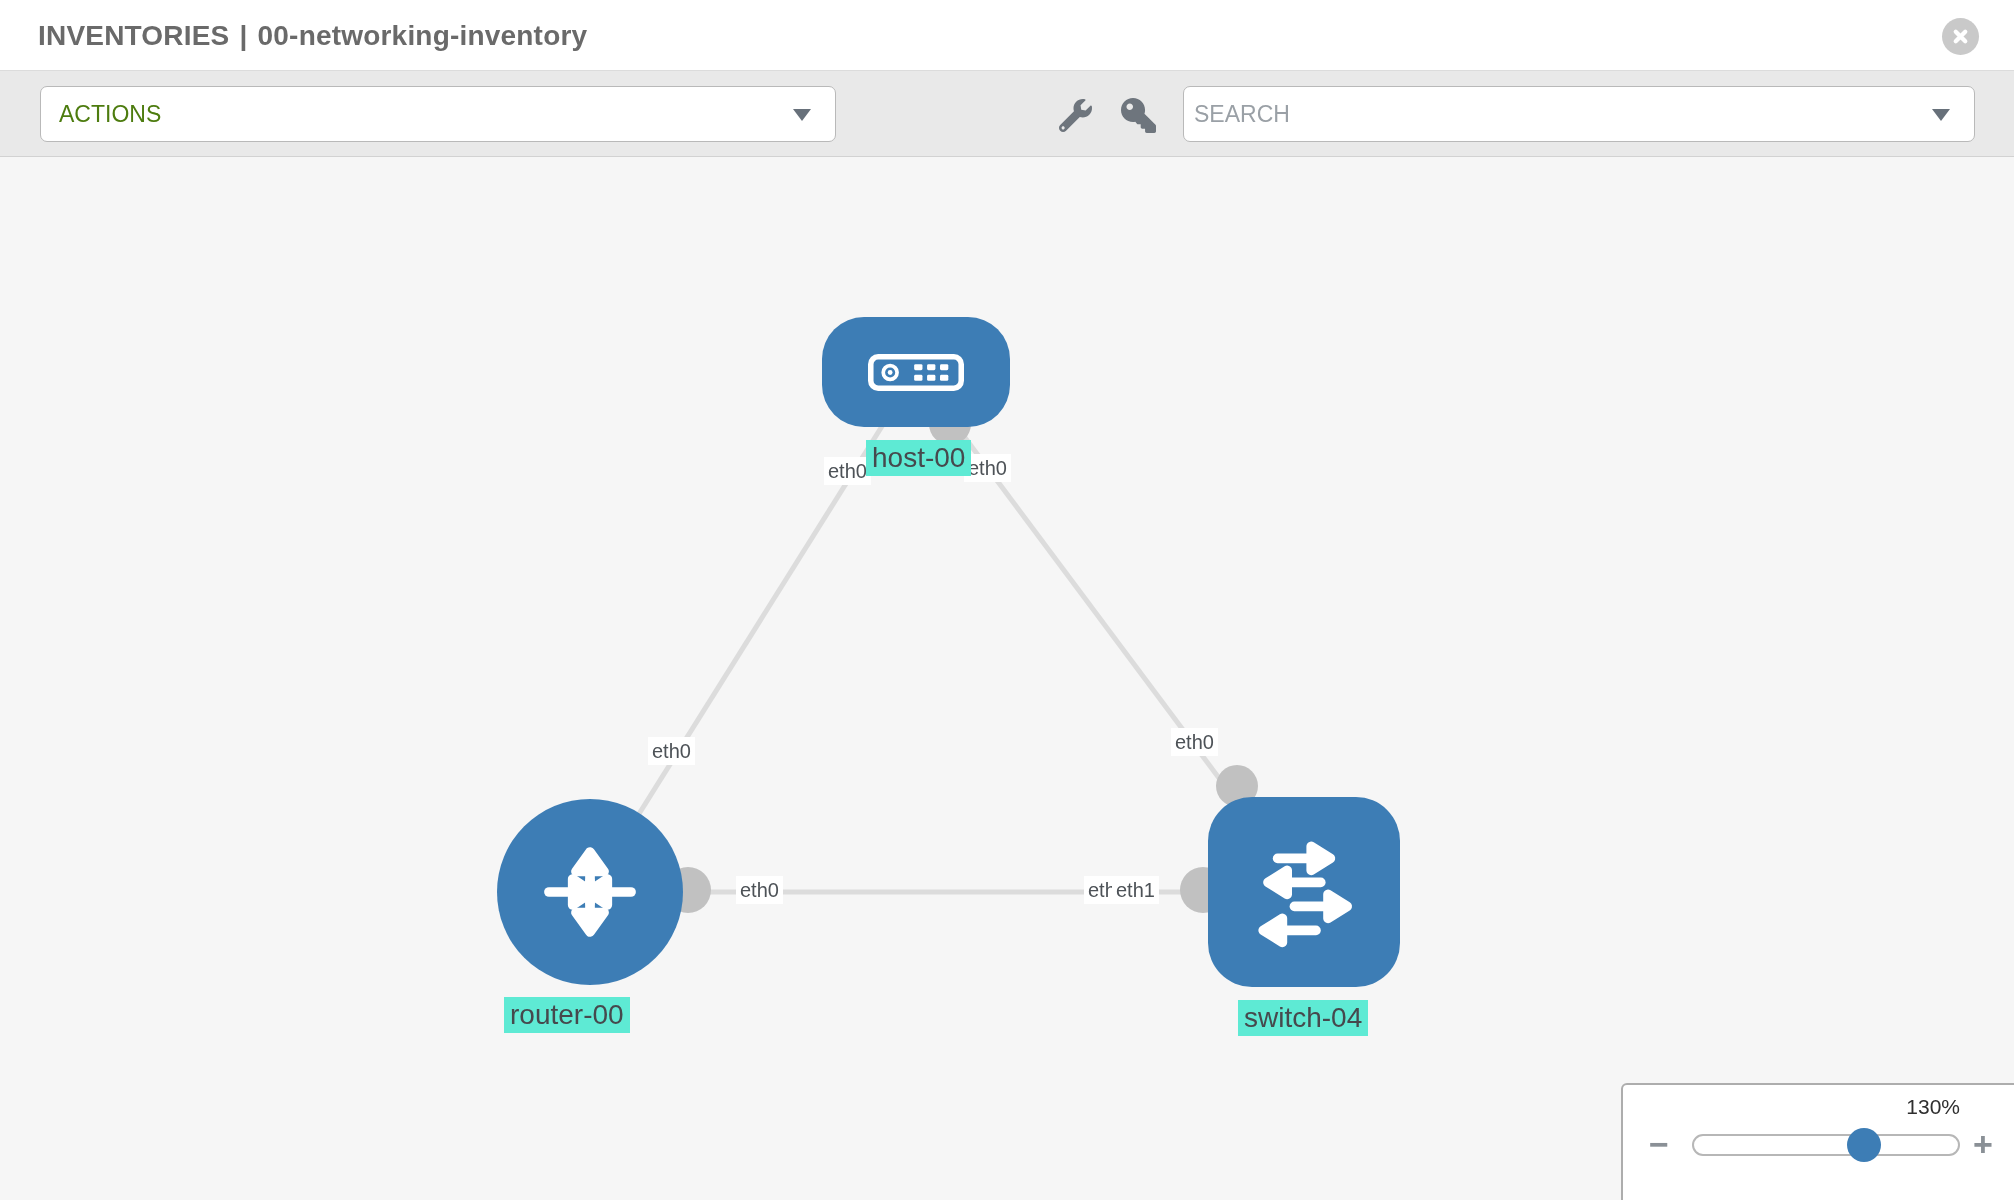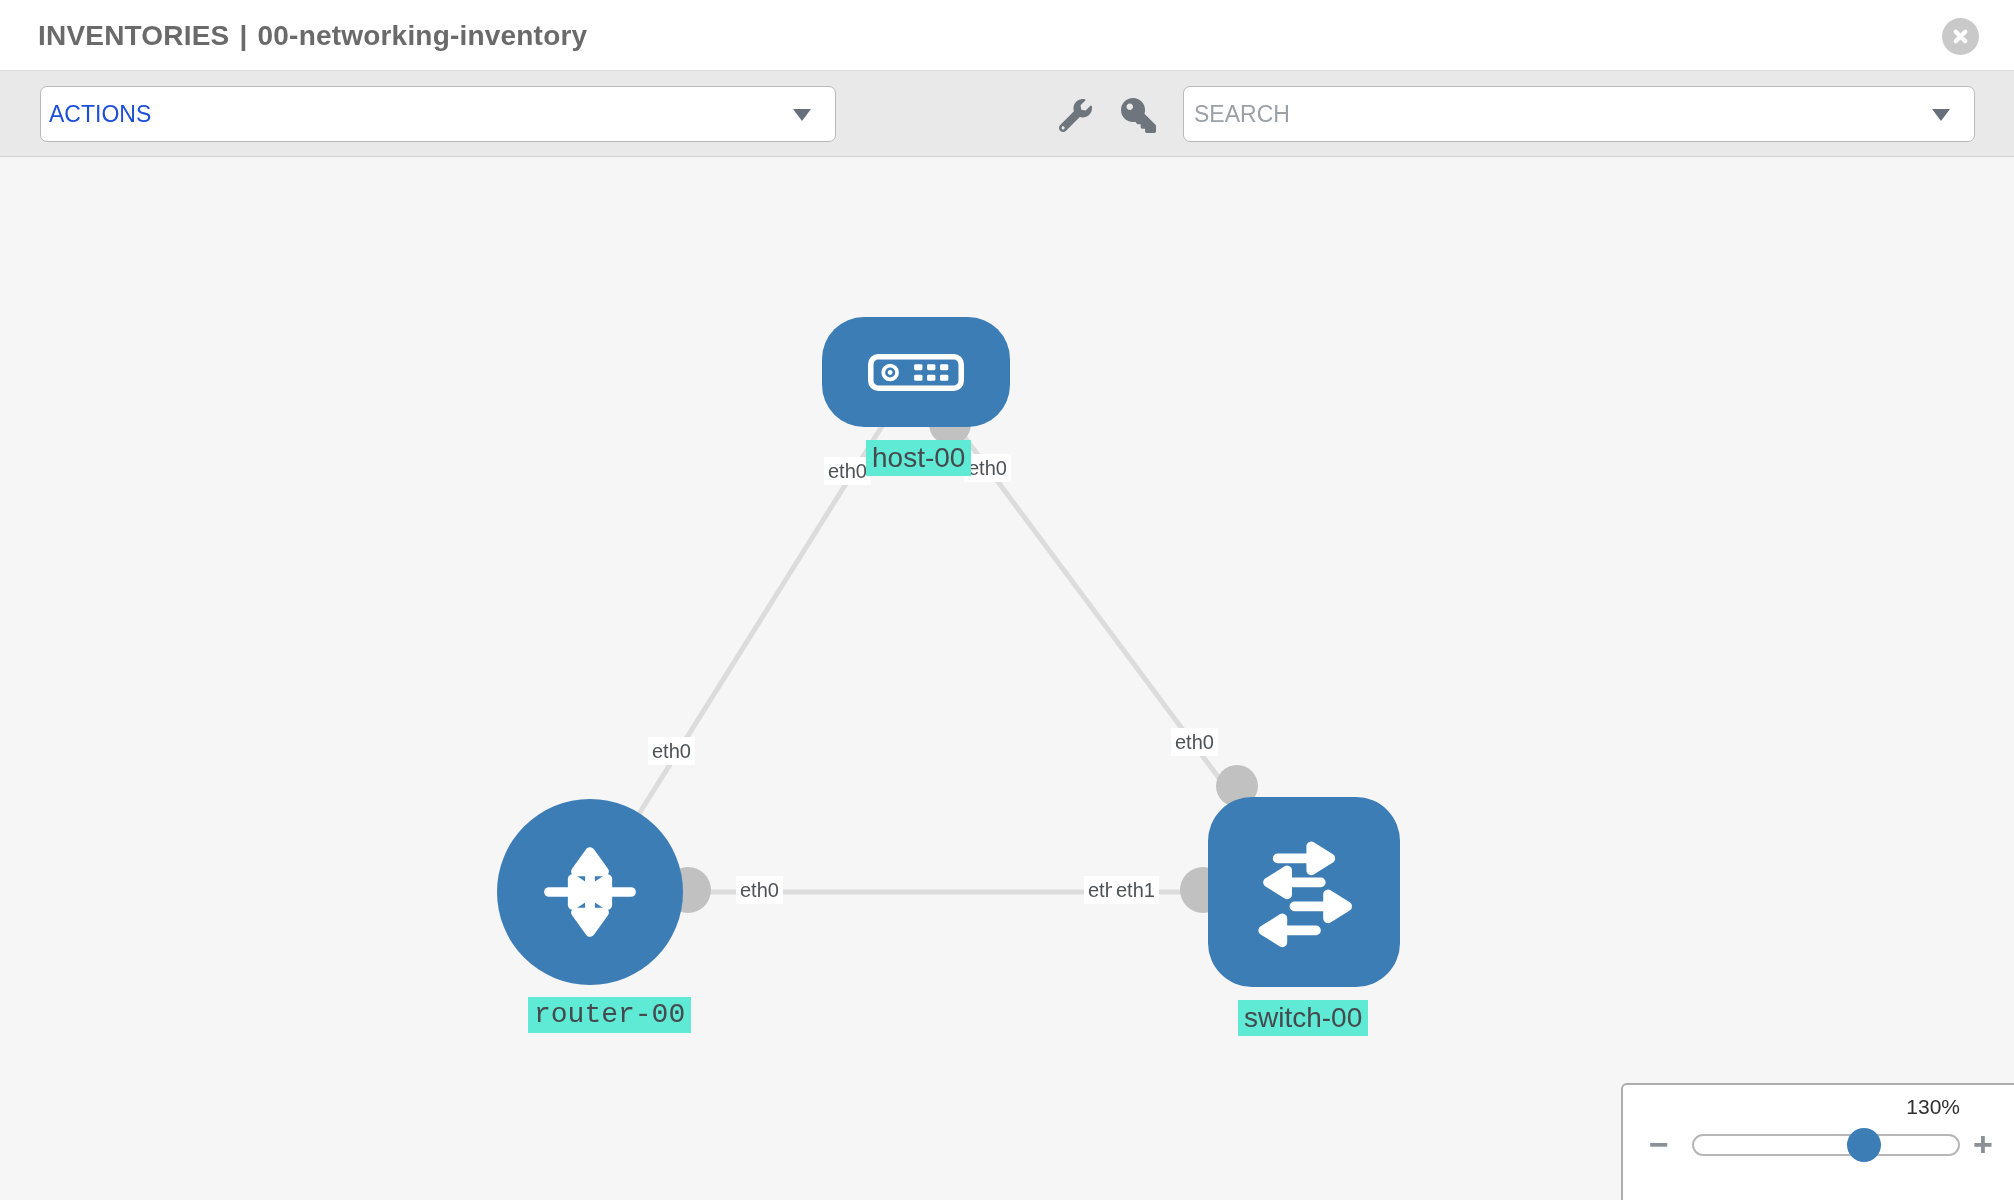--- a/index.html
+++ b/index.html
@@ -15,22 +15,22 @@
   #close-btn { position: absolute; left: 1942px; top: 18px; width: 37px; height: 37px;
     border-radius: 50%; background: #c9c9c9; display: flex; align-items: center; justify-content: center;
     cursor: pointer; }
 
   
   #toolbar { position: absolute; left: 0; top: 70px; width: 2014px; height: 87px;
     background: #e9e9e9; border-top: 1px solid #dcdcdc; border-bottom: 1px solid #d2d2d2; }
   .combo { position: absolute; top: 15px; height: 56px; background: #fff;
     border: 1px solid #b9b9b9; border-radius: 7px; }
   #actions-combo { left: 40px; width: 796px; cursor: pointer; }
-  #actions-combo .combo-text { display: block; padding-left: 8px; line-height: 54px;
-    font-size: 23px; color: #1d4ed8; }
+  #actions-combo .combo-text { display: block; padding-left: 18px; line-height: 54px;
+    font-size: 23px; color: #4d7c0f; }
   .caret { position: absolute; right: 24px; top: 22px; width: 0; height: 0;
     border-left: 9px solid transparent; border-right: 9px solid transparent;
     border-top: 12px solid #67707a; }
   #search-combo { left: 1183px; width: 792px; }
   #search-input { width: 100%; height: 100%; border: none; outline: none; background: transparent;
     padding-left: 10px; font-size: 23px; color: #555; border-radius: 7px;
     font-family: "Liberation Sans", sans-serif; }
   #search-input::placeholder { color: #9aa0a6; opacity: 1; }
   .tool-icon { position: absolute; top: 26px; width: 36px; height: 36px; cursor: pointer;
     display: flex; align-items: center; justify-content: center; }
@@ -43,21 +43,21 @@
   #net-svg { position: absolute; left: 0; top: 0; }
   .node { position: absolute; background: #3d7db5; display: flex; align-items: center;
     justify-content: center; cursor: pointer; }
   #node-host { left: 822px; top: 160px; width: 188px; height: 110px; border-radius: 42px; }
   #node-router { left: 497px; top: 642px; width: 186px; height: 186px; border-radius: 50%; }
   #node-switch { left: 1208px; top: 640px; width: 192px; height: 190px; border-radius: 44px; }
 
   .node-label { position: absolute; background: #5eead4; color: #46494d; font-size: 28px;
     line-height: 34px; padding: 1px 6px; white-space: nowrap; z-index: 6; }
   #label-host { left: 866px; top: 283px; }
-  #label-router { left: 528px; top: 840px; font-family: Liberation Mono, monospace; }
+  #label-router { left: 504px; top: 840px; }
   #label-switch { left: 1238px; top: 843px; }
 
   .if-label { position: absolute; background: #fff; color: #4d5257; font-size: 20px;
     line-height: 26px; padding: 1px 4px; white-space: nowrap; z-index: 4; }
   #if-a { left: 824px; top: 300px; }
   #if-b { left: 648px; top: 580px; }
   #if-c { left: 964px; top: 297px; }
   #if-d { left: 1171px; top: 571px; }
   #if-e { left: 736px; top: 719px; }
   #if-f0 { left: 1084px; top: 719px; z-index: 4; }
@@ -174,21 +174,21 @@
           <path d="M42 62 H70" fill="none"></path>
           <path d="M86 62 L70 52 V72 Z"></path>
           <path d="M60 82 H32" fill="none"></path>
           <path d="M16 82 L32 72 V92 Z"></path>
         </g>
       </svg>
     </div>
 
     <div id="label-host" class="node-label">host-00</div>
     <div id="label-router" class="node-label">router-00</div>
-    <div id="label-switch" class="node-label">switch-00</div>
+    <div id="label-switch" class="node-label">switch-04</div>
 
     <div id="if-a" class="if-label">eth0</div>
     <div id="if-b" class="if-label">eth0</div>
     <div id="if-c" class="if-label">eth0</div>
     <div id="if-d" class="if-label">eth0</div>
     <div id="if-e" class="if-label">eth0</div>
     <div id="if-f0" class="if-label">eth0</div>
     <div id="if-f1" class="if-label">eth1</div>
 
     <div id="zoom-panel">

